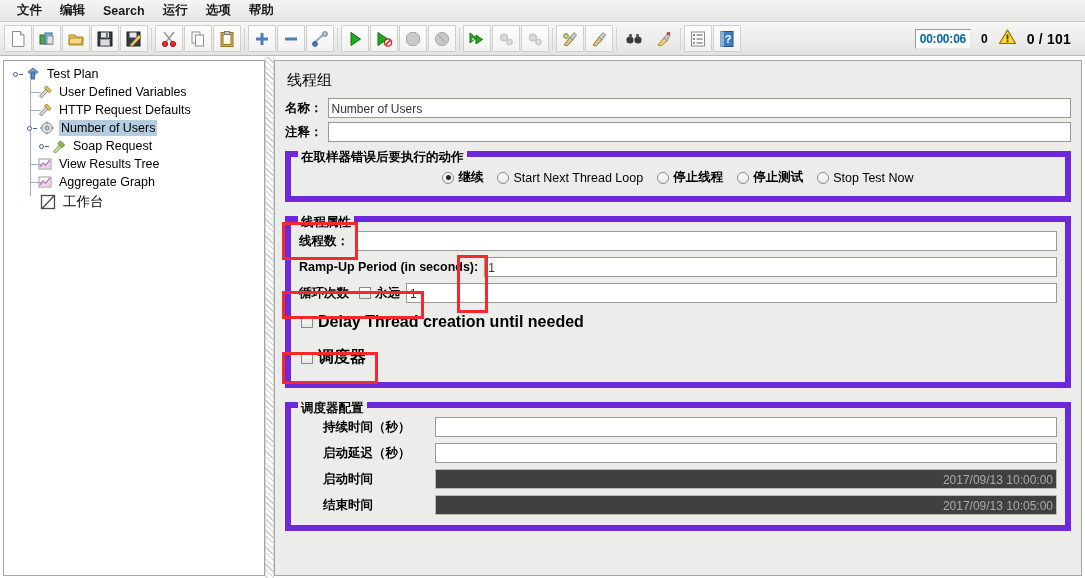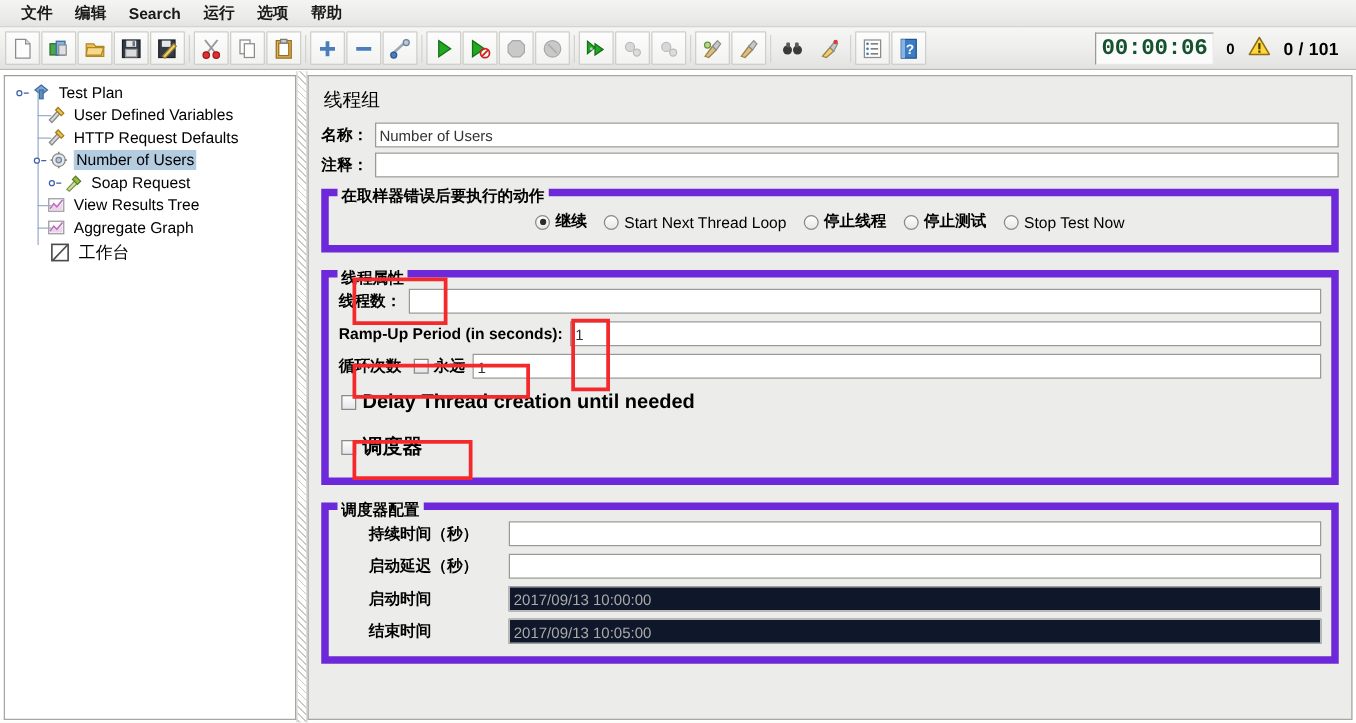--- a/index.html
+++ b/index.html
@@ -86,41 +86,41 @@
     align-items: center;
     margin-left: auto;
     padding-right: 10px;
     gap: 10px;
   }
   .timer-box {
     border: 1px solid #9a9a96;
     border-right-color: #e8e8e6;
     border-bottom-color: #e8e8e6;
     background: #fbfbfb;
-    font-size: 18px;
+    font-size: 12px;
     font-weight: bold;
     padding: 2px 4px 2px 4px;
-    font-family: Liberation Mono, monospace;
-    color: #14532d;
+    font-family: Liberation Sans, sans-serif;
+    color: #0369a1;
     letter-spacing: -0.2px;
   }
   .err-count { font-size: 12px; font-weight: bold; }
   .thread-count { font-size: 14px; font-weight: bold; letter-spacing: 0.2px; }
 
   
   .split {
     position: absolute;
     top: 57px;
     left: 0;
     right: 0;
     bottom: 0;
     display: flex;
   }
   .tree-pane {
-    width: 234px;
+    width: 262px;
     background: #ffffff;
     border: 1px solid #a6a6a2;
     border-top: 1px solid #9d9d99;
     box-sizing: border-box;
     margin: 3px 0 2px 3px;
     overflow: hidden;
     position: relative;
   }
   .divider {
     width: 9px;
@@ -232,23 +232,24 @@
     box-sizing: border-box;
     font-size: 12px;
     color: #333;
     padding: 2px 3px;
     line-height: 16px;
     font-family: "Liberation Sans", sans-serif;
     overflow: hidden;
     white-space: nowrap;
   }
   .jtext.disabled {
-    background: #0f172a;
+    background: #404040;
     border-color: #b9b9b5;
     color: #aaaaa8;
+    text-align: right;
   }
 
   
   .groupbox {
     border: 6px solid #6d28d9;
     margin: 7px 0 0 0;
     padding: 6px 8px 8px 8px;
     position: relative;
     background: transparent;
   }

